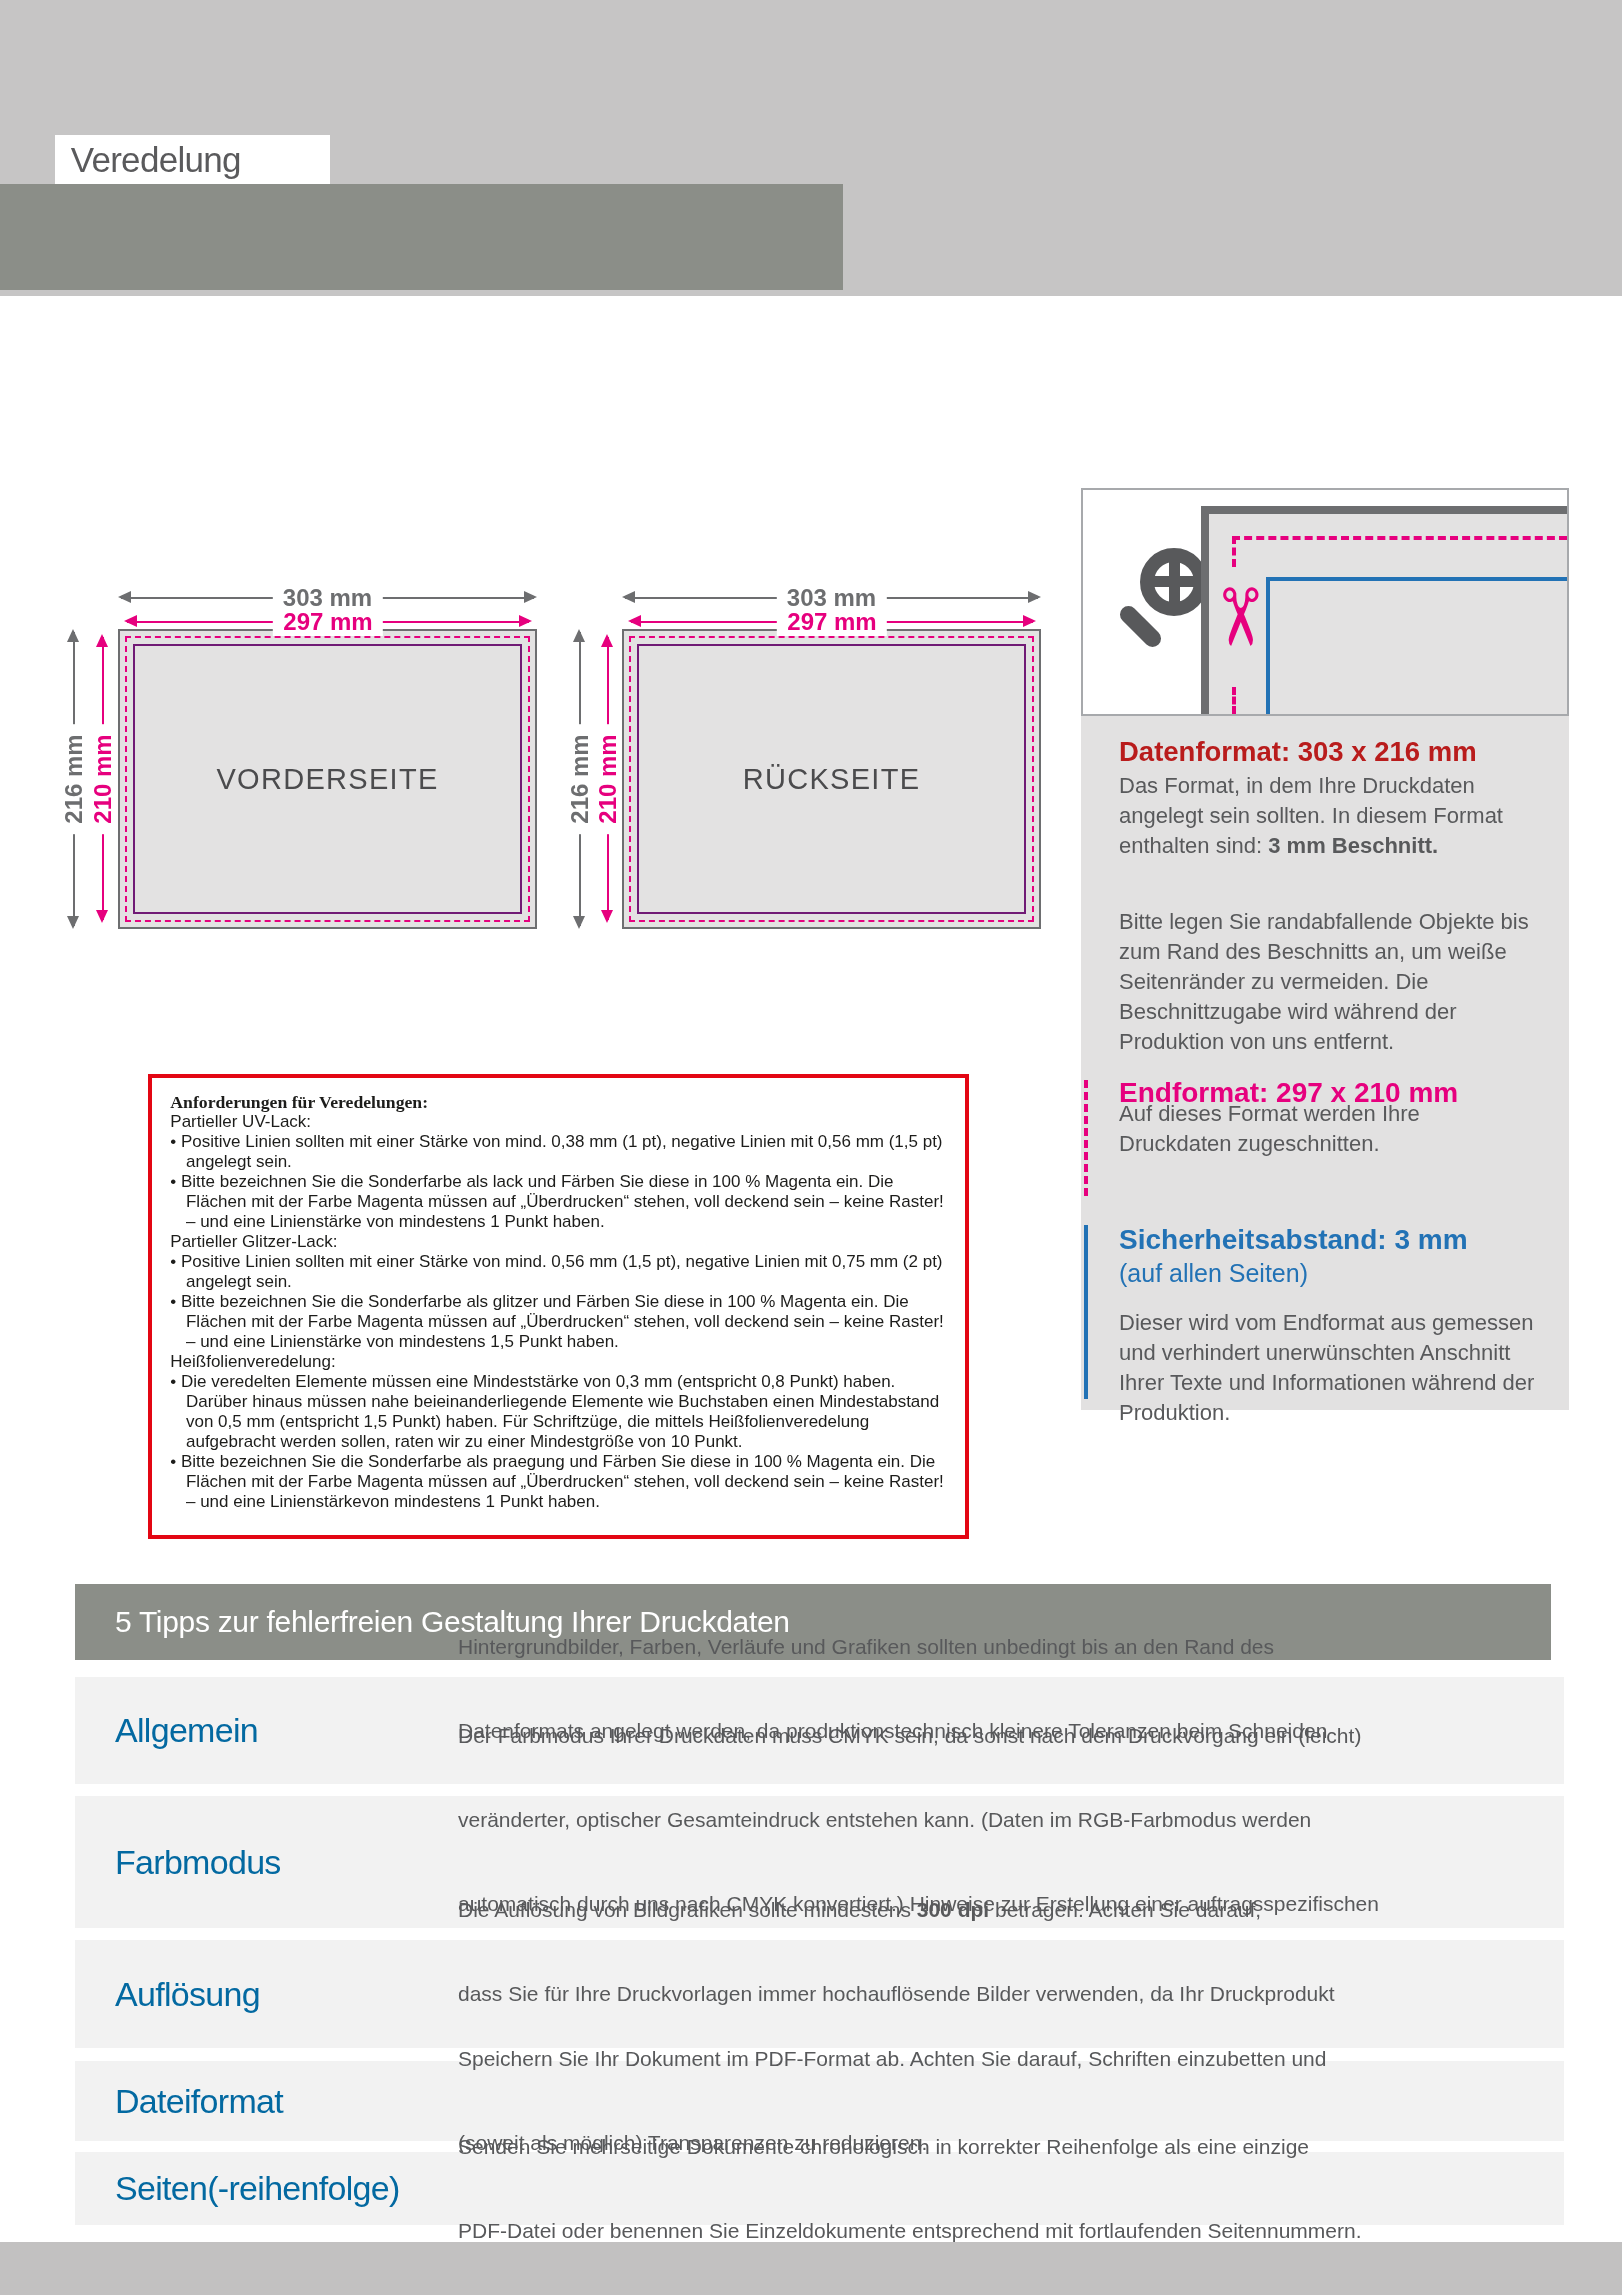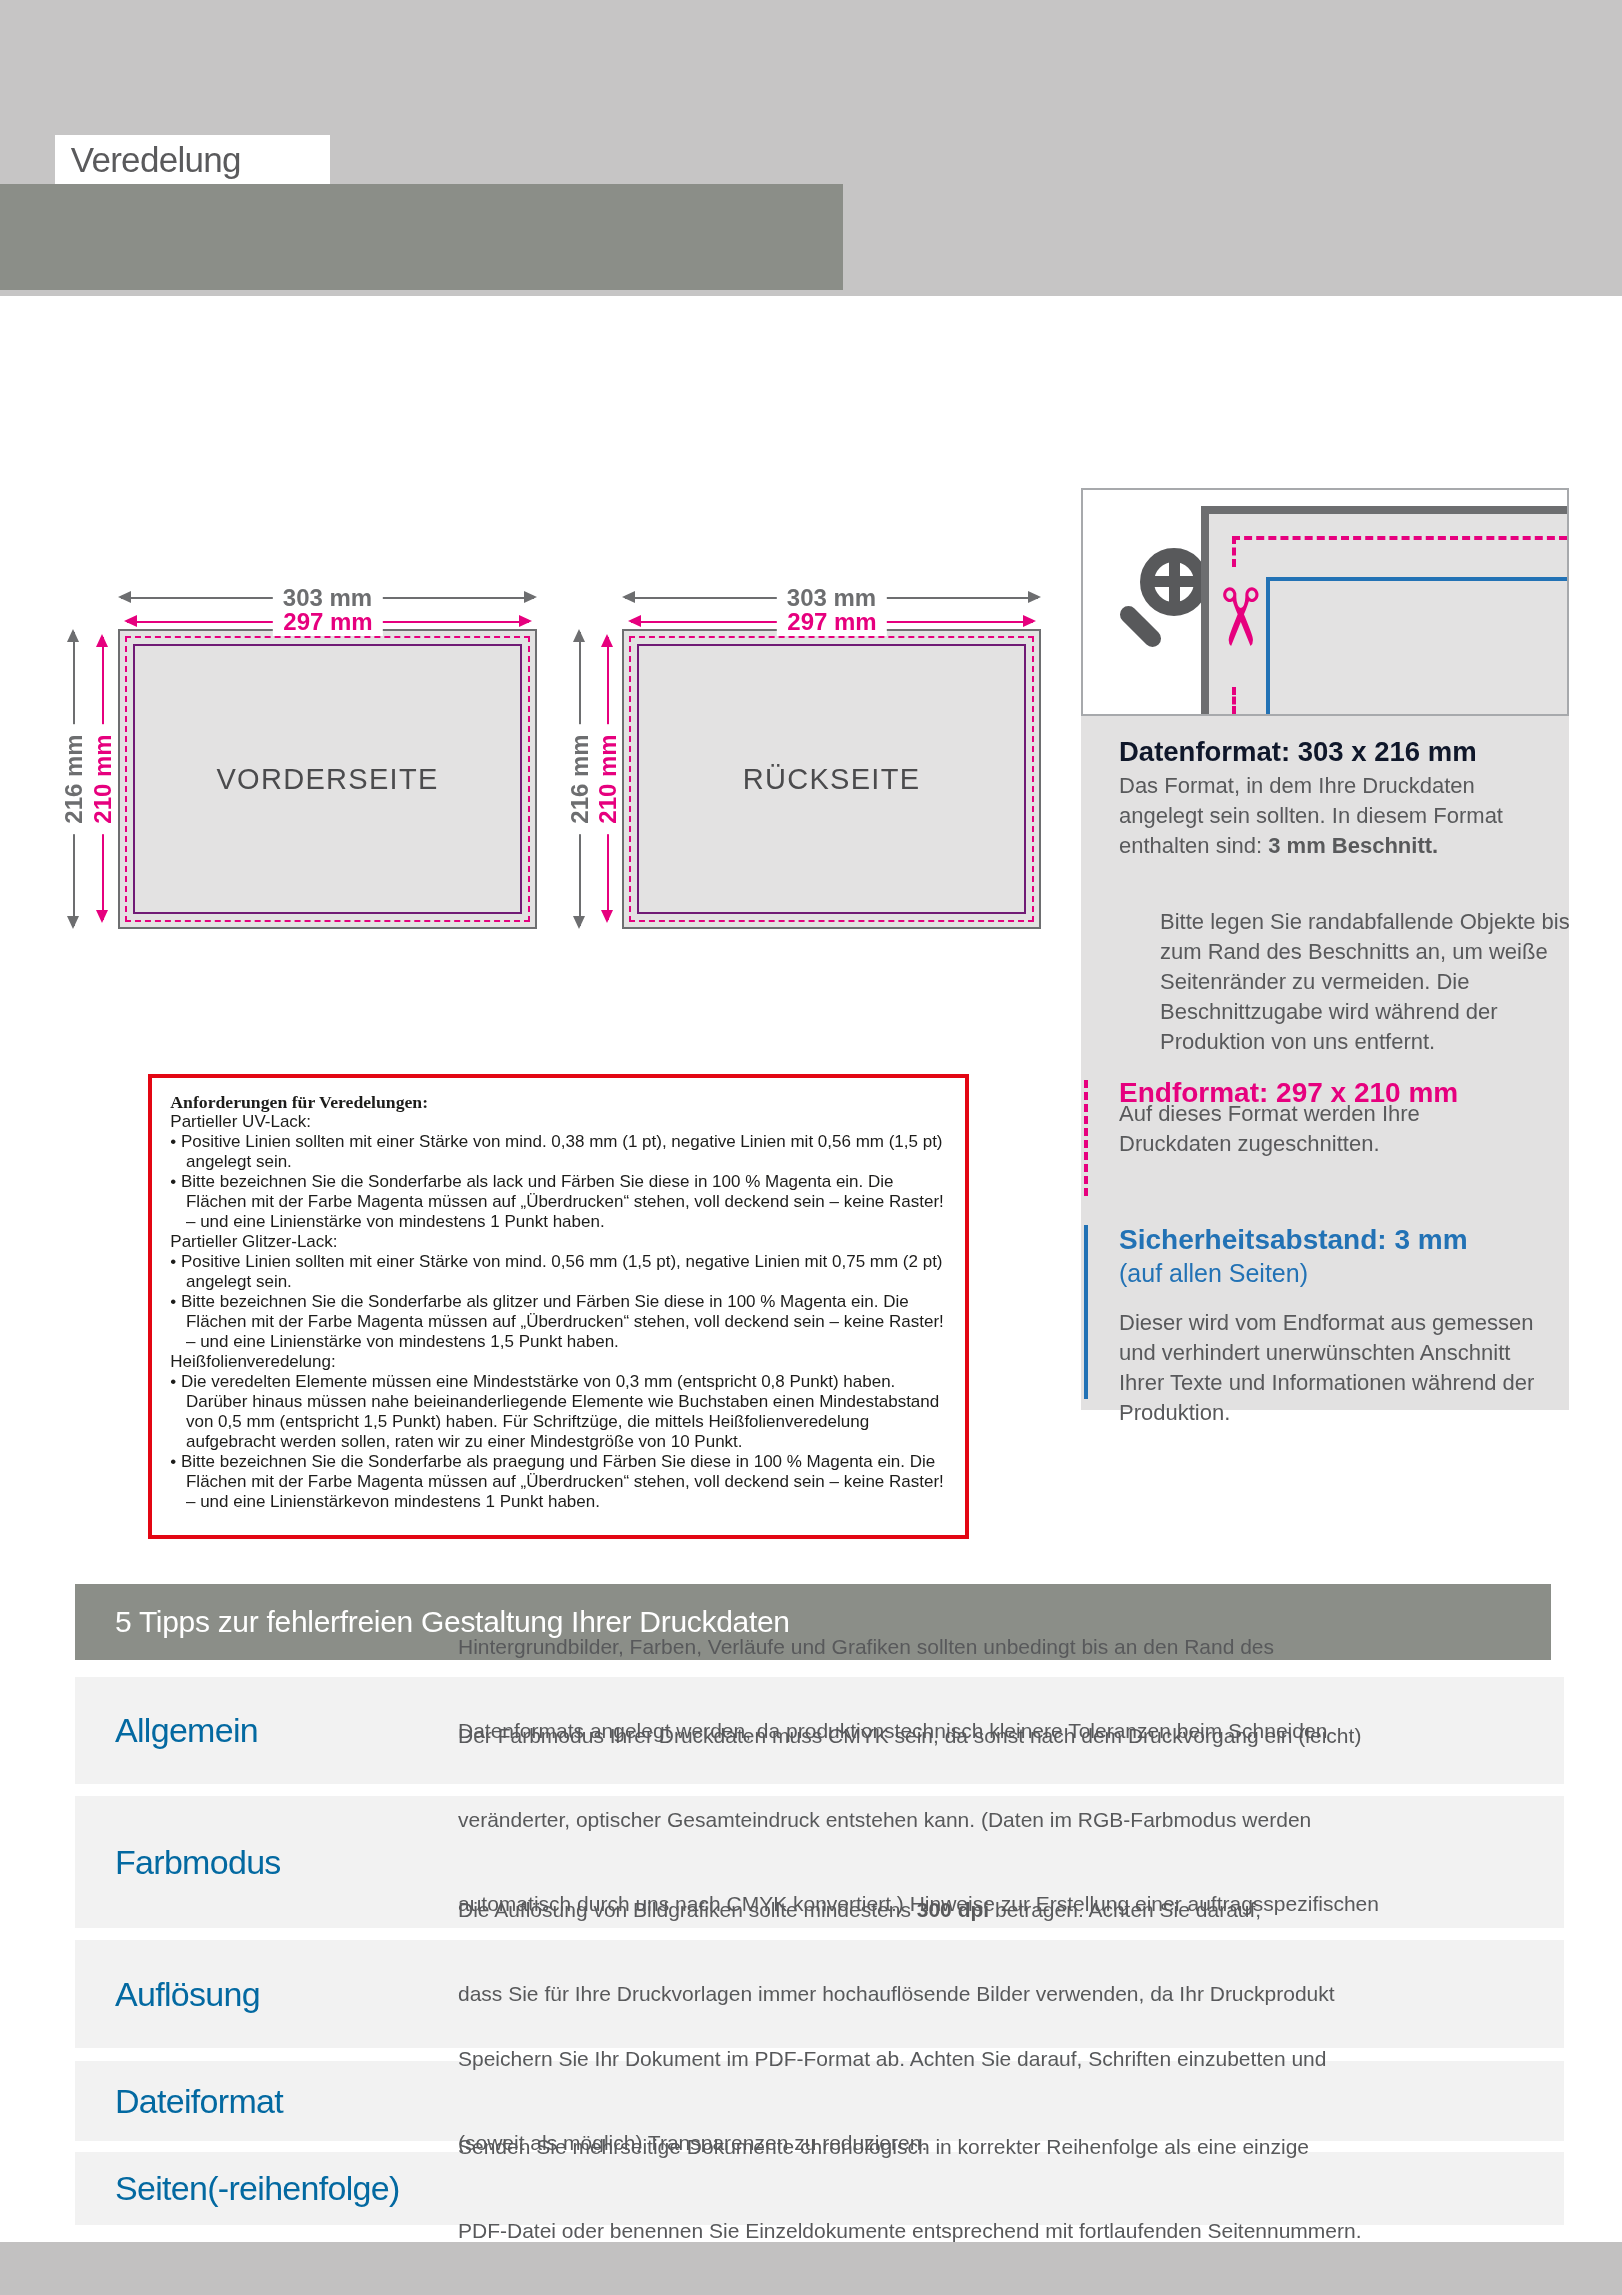--- a/index.html
+++ b/index.html
@@ -57,21 +57,21 @@
   .corner .cut-h{position:absolute;left:31px;top:30px;right:0;border-top:4.6px dashed #e6007e;}
   .corner .cut-v1{position:absolute;left:31px;top:30px;height:31px;border-left:4.6px dashed #e6007e;}
   .corner .cut-v2{position:absolute;left:31px;bottom:0;height:27.5px;border-left:4.6px dashed #e6007e;}
   .corner .safe-h{position:absolute;left:65px;top:71px;right:0;border-top:4.6px solid #2272b5;}
   .corner .safe-v{position:absolute;left:65px;top:71px;bottom:0;border-left:4.6px solid #2272b5;}
   .corner .scissors{position:absolute;left:5.2px;top:65px;font-size:79px;color:#e6007e;transform:rotate(90deg);}
 
   
   .info-panel{position:absolute;left:1081px;top:716px;width:488px;height:694px;background:#e2e1e1;}
   .info-panel .sec{position:absolute;left:38px;width:419px;}
-  .ip-title{font-size:27.5px;font-weight:bold;color:#0f172a;}
+  .ip-title{font-size:27.5px;font-weight:bold;color:#b91c1c;}
   .ip-body{font-size:22px;line-height:30px;color:#58595b;}
   .ef-title{font-size:28px;font-weight:bold;color:#e6007e;}
   .sa-title{font-size:28px;font-weight:bold;color:#2272b5;}
   .sa-sub{font-size:25px;color:#2272b5;}
   .marker{position:absolute;left:2.6px;width:0;}
   .marker.dash{border-left:4.6px dashed #e6007e;}
   .marker.solid{border-left:4.6px solid #2272b5;}
 
   
   .req-box{position:absolute;left:148px;top:1074px;width:821px;height:465px;background:#ffffff;
@@ -183,21 +183,21 @@
       <div class="cut-v2"></div>
       <div class="safe-h"></div>
       <div class="safe-v"></div>
       <div class="scissors">✂</div>
     </div>
   </div>
 
   <div class="info-panel">
     <div class="sec ip-title" style="top:19.6px;">Datenformat: 303 x 216 mm</div>
     <div class="sec ip-body" style="top:55px;"><span>Das Format, in dem Ihre Druckdaten angelegt sein sollten. In diesem Format enthalten sind: </span><b>3 mm Beschnitt.</b></div>
-    <div class="sec ip-body" style="top:191px;margin-left:41px;">Bitte legen Sie randabfallende Objekte bis zum Rand des Beschnitts an, um weiße Seitenränder zu vermeiden. Die Beschnittzugabe wird während der Produktion von uns entfernt.</div>
+    <div class="sec ip-body" style="top:191px;">Bitte legen Sie randabfallende Objekte bis zum Rand des Beschnitts an, um weiße Seitenränder zu vermeiden. Die Beschnittzugabe wird während der Produktion von uns entfernt.</div>
 
     <div class="marker dash" style="top:364px;height:116px;"></div>
     <div class="sec ef-title" style="top:361px;">Endformat: 297 x 210 mm</div>
     <div class="sec ip-body" style="top:383px;">Auf dieses Format werden Ihre Druckdaten zugeschnitten.</div>
 
     <div class="marker solid" style="top:509px;height:174px;"></div>
     <div class="sec sa-title" style="top:508px;">Sicherheitsabstand: 3 mm</div>
     <div class="sec sa-sub" style="top:543px;">(auf allen Seiten)</div>
     <div class="sec ip-body" style="top:592px;">Dieser wird vom Endformat aus gemessen und verhindert unerwünschten Anschnitt Ihrer Texte und Informationen während der Produktion.</div>
   </div>

